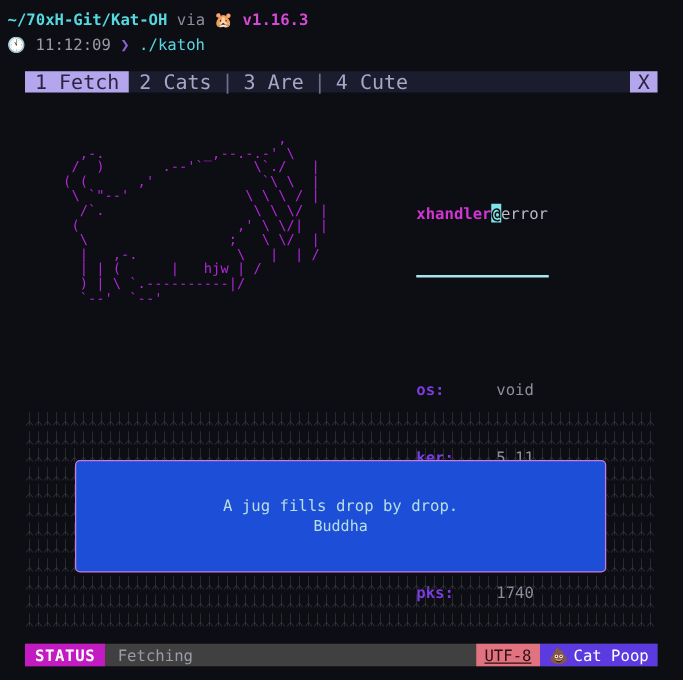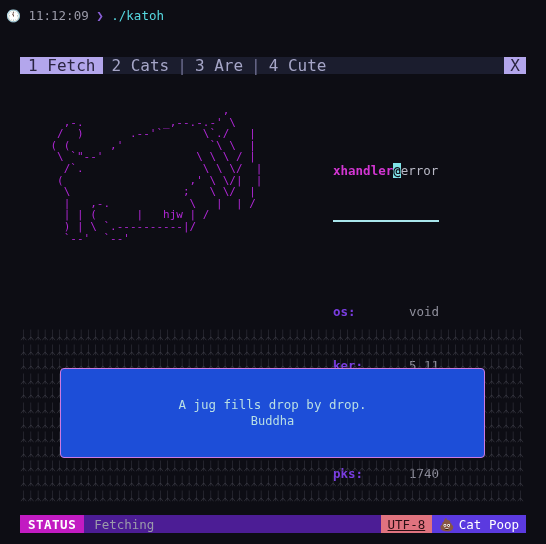--- a/index.html
+++ b/index.html
@@ -92,21 +92,21 @@
     font-weight: bold;
   }
   .info-host { color: #b9b9c6; margin-top: 36px; }
   .info-rule {
     margin-top: 4px;
     width: 106px;
     height: 2px;
     background: #a9e6ec;
   }
   .info-rows { margin-top: 9px; }
-  .info-row { display: flex; justify-content: space-between; }
+  .info-row { display: flex; }
   .info-key {
     color: #7a3de0;
     font-weight: bold;
     width: 64px;
   }
   .info-val { color: #8f8f9c; }
 
   
   .texture {
     position: absolute;
@@ -145,21 +145,21 @@
     white-space: pre;
   }
 
   
   .statusbar {
     position: absolute;
     left: 20px; bottom: 11px;
     width: 506px; height: 18px;
     display: flex;
     align-items: stretch;
-    background: #4c1d95;
+    background: #404040;
     font-size: 12.5px;
   }
   .st-label {
     background: #c21bc2;
     color: #ffffff;
     padding: 0 8px;
     display: flex; align-items: center;
     font-weight: bold;
     letter-spacing: 0.5px;
   }
@@ -183,20 +183,21 @@
     gap: 4px;
   }
   .st-mode .poop { font-family: "DejaVu Sans", sans-serif; }
 </style>
 </head>
 <body>
 
 <div class="screen">
 
   <div class="prompt-block">
+    <div class="prompt-line"><span class="path">~/70xH-Git/Kat-OH</span> <span class="via">via</span> <span class="emoji-hamster">🐹</span> <span class="version">v1.16.3</span></div>
     <div class="prompt-line"><span class="emoji-clock">🕚</span> <span class="time">11:12:09</span> <span class="caret">❯</span> <span class="cmd">./katoh</span></div>
   </div>
 
   <div class="tabbar">
     <div class="tab active">1 Fetch</div>
     <div class="tab">2 Cats</div>
     <div class="tab-sep">|</div>
     <div class="tab">3 Are</div>
     <div class="tab-sep">|</div>
     <div class="tab">4 Cute</div>

